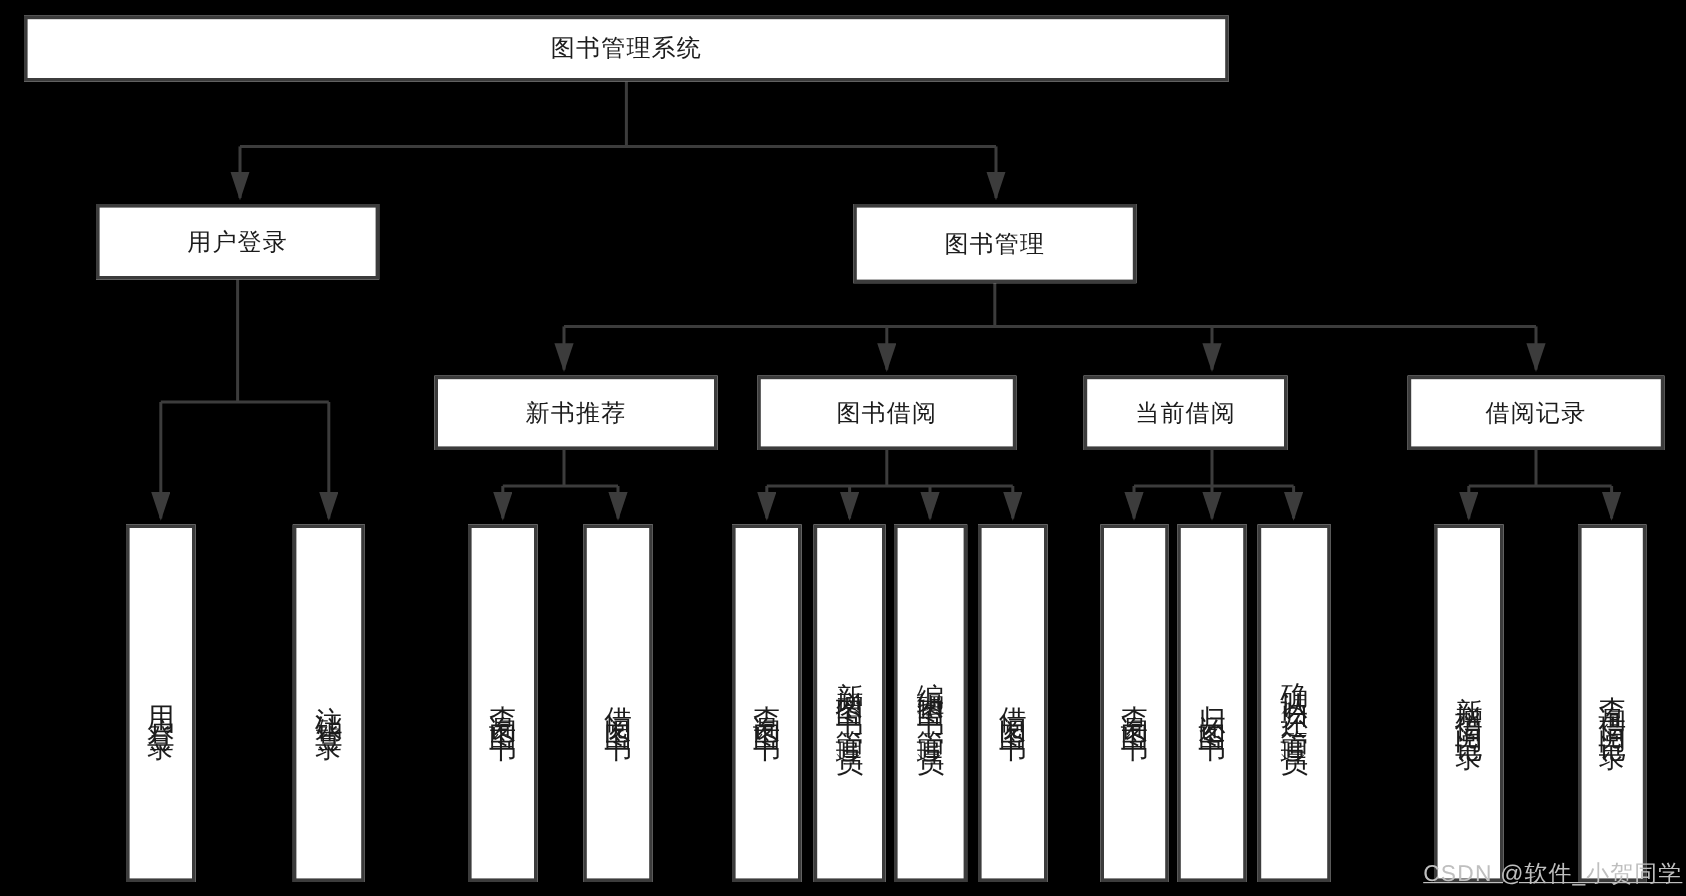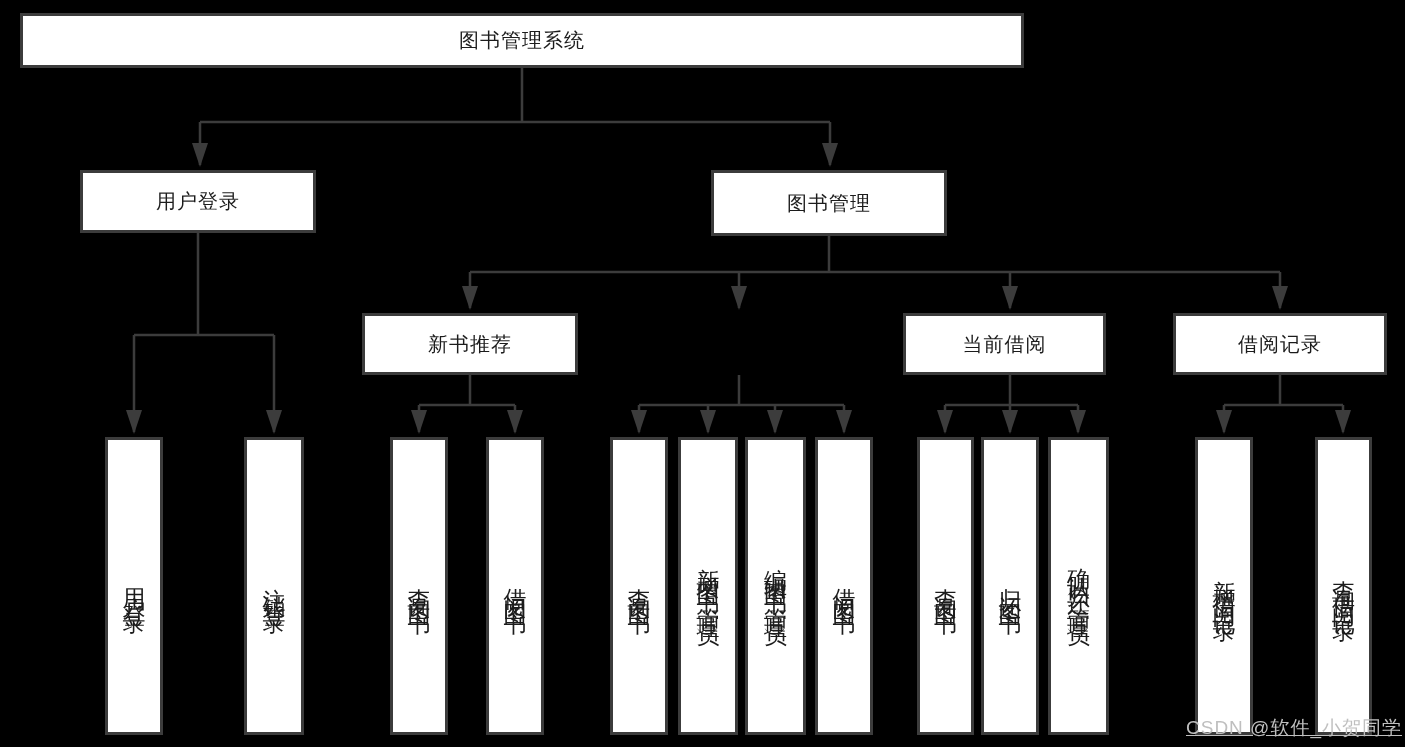--- a/index.html
+++ b/index.html
@@ -44,23 +44,23 @@
     line-height: 1;
     letter-spacing: 8px;
     white-space: nowrap;
   }
   .root-box   { left: 20px;  top: 13px;  width: 1004px; height: 55px; }
 
   .l2-a { left: 80px;  top: 170px; width: 236px; height: 63px; }
   .l2-b { left: 711px; top: 170px; width: 236px; height: 66px; }
 
   .l3   { top: 313px; height: 62px; }
-  .l3-a { left: 362px;  width: 216px; }
+  .l3-a { left: 362px;  width: 236px; }
   .l3-b { left: 631px;  width: 216px; }
-  .l3-c { left: 903px;  width: 203px; }
+  .l3-c { left: 903px;  width: 170px; }
   .l3-d { left: 1173px; width: 214px; }
 
   .l4   { top: 437px; height: 298px; }
   .l4-g1c1 { left: 105px;  width: 58px; }
   .l4-g1c2 { left: 244px;  width: 60px; }
   .l4-g2c1 { left: 390px;  width: 58px; }
   .l4-g2c2 { left: 486px;  width: 58px; }
   .l4-g3c1 { left: 610px;  width: 58px; }
   .l4-g3c2 { left: 678px;  width: 60px; }
   .l4-g3c3 { left: 745px;  width: 61px; }
@@ -145,20 +145,23 @@
   <div class="node node-h l2-a">
     <span>用户登录</span>
   </div>
   <div class="node node-h l2-b">
     <span>图书管理</span>
   </div>
 
   <div class="node node-h l3 l3-a">
     <span>新书推荐</span>
   </div>
+  <div class="node node-h l3 l3-b">
+    <span>图书借阅</span>
+  </div>
   <div class="node node-h l3 l3-c">
     <span>当前借阅</span>
   </div>
   <div class="node node-h l3 l3-d">
     <span>借阅记录</span>
   </div>
 
   <div class="node node-v l4 l4-g1c1">
     <span class="vtext">用户登录</span>
   </div>

